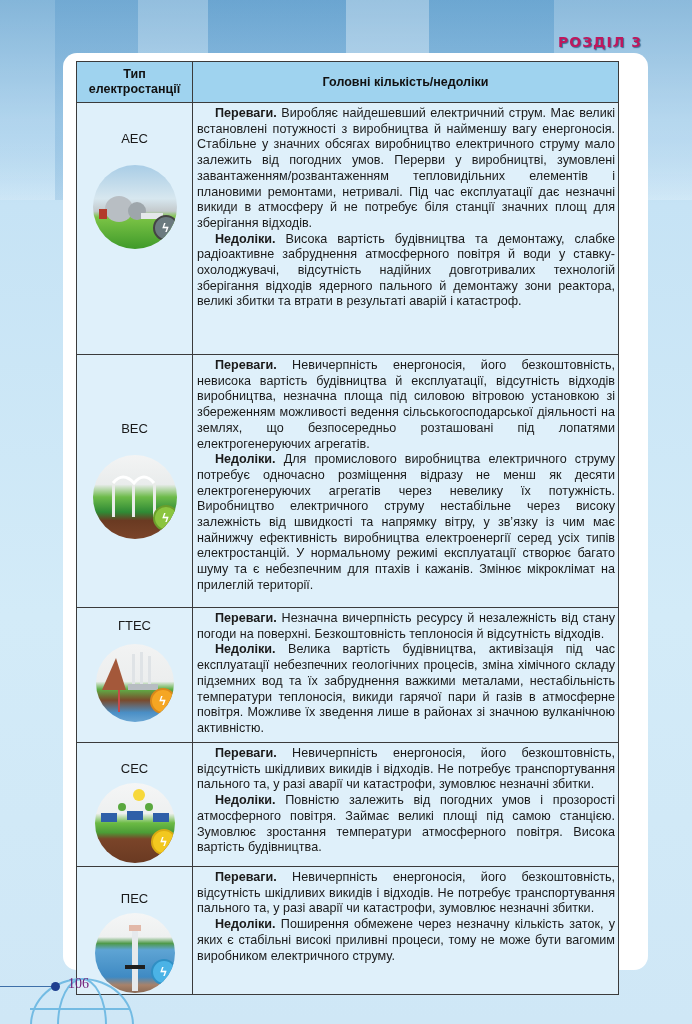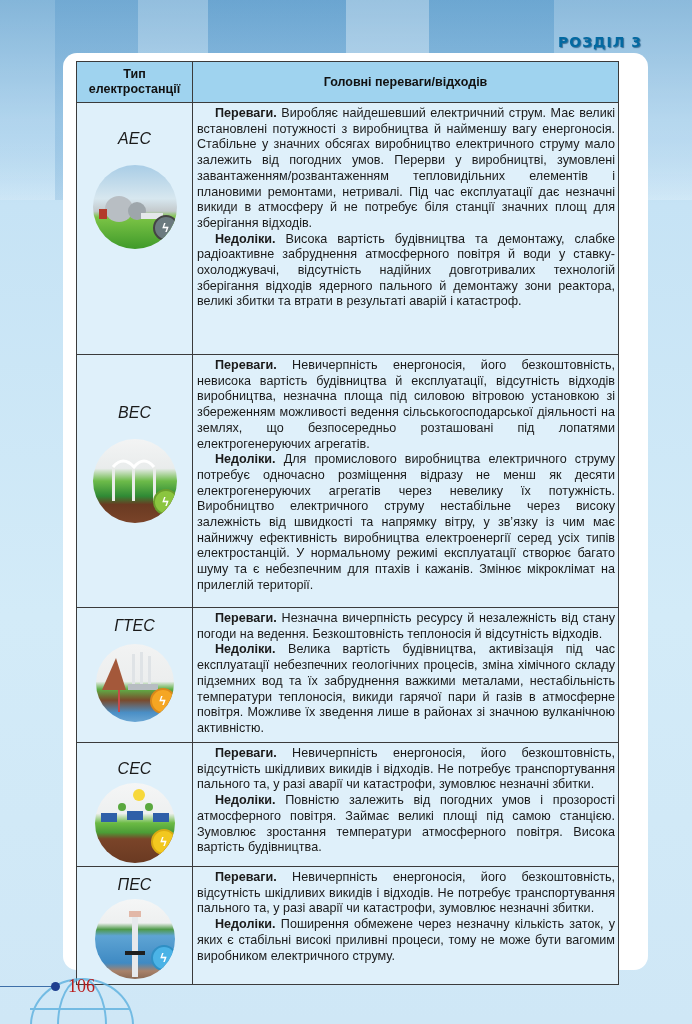--- a/index.html
+++ b/index.html
@@ -10,56 +10,56 @@
     }
     .bg-top {
       position: absolute; left: 0; top: 0; width: 692px; height: 200px;
       background:
         linear-gradient(90deg, rgba(255,255,255,0.15) 0 8%, rgba(120,170,210,0.25) 8% 20%, rgba(255,255,255,0.25) 20% 30%, rgba(90,150,200,0.2) 30% 50%, rgba(255,255,255,0.3) 50% 62%, rgba(100,160,205,0.25) 62% 80%, rgba(255,255,255,0.2) 80% 100%),
         linear-gradient(180deg, #6fa9d3 0%, #a3cdea 60%, rgba(200,228,246,0) 100%);
     }
     .section-label {
       position: absolute; right: 50px; top: 34px;
       font-family: "DejaVu Sans", sans-serif; font-weight: bold; font-size: 14px;
-      letter-spacing: 1px; color: #0369a1;
+      letter-spacing: 1px; color: #be185d;
       text-shadow: 1px 1px 1px #3a6f96;
     }
     .panel {
       position: absolute; left: 63px; top: 53px; width: 585px; height: 917px;
       background: #ffffff; border-radius: 14px;
     }
     table.main {
       position: absolute; left: 76px; top: 61px; width: 543px;
       border-collapse: collapse; background: #dff0fa;
       font-size: 12.6px; line-height: 15.7px; color: #1a1a1a;
     }
     table.main th {
       background: #9fd3ef; font-weight: bold; color: #111;
       border: 1px solid #3b3b3b; font-size: 12.5px; line-height: 15px;
       padding: 4px 3px; height: 32px;
     }
     table.main td { border: 1px solid #3b3b3b; vertical-align: top; }
     td.type-cell { width: 113px; text-align: center; padding-top: 6px; }
-    .type-name { font-style: italic; font-size: 16px; margin-top: 22px; }
+    .type-name { font-size: 13px; margin-top: 22px; }
     td.desc-cell { padding: 3px 3px 2px 4px; text-align: justify; margin-top: 40px; }
     .para { text-indent: 18px; margin: 0; }
     .para b { font-weight: bold; }
     .icon-circle {
       width: 84px; height: 84px; border-radius: 50%; margin: 18px auto 0;
       position: relative; overflow: hidden;
       background: #e8eef2;
     }
     .badge {
       position: absolute; width: 22px; height: 22px; border-radius: 50%;
       right: -2px; bottom: 8px; border: 2px solid #444;
       font-size: 12px; line-height: 22px; text-align: center; font-weight: bold;
     }
     .page-num {
       position: absolute; left: 68px; top: 976px;
-      font-family: "Liberation Serif", serif; font-size: 18px; color: #b91c1c;
+      font-family: "Liberation Serif", serif; font-size: 14px; color: #701a75;
     }
     .page-dot {
       position: absolute; left: 51px; top: 982px; width: 9px; height: 9px;
       border-radius: 50%; background: #1f3f8f;
     }
     .page-line {
       position: absolute; left: 0; top: 986px; width: 54px; height: 1px; background: #3e6fa9;
     }
     .globe {
       position: absolute; left: 30px; top: 978px; width: 100px; height: 90px;
@@ -79,21 +79,21 @@
 
 <div class="bg-top"></div>
 <div class="section-label">РОЗДІЛ 3</div>
 
 <div class="panel"></div>
 
 <table class="main">
   <thead>
     <tr>
       <th>Тип електростанції</th>
-      <th>Головні переваги/відходів</th>
+      <th>Головні кількість/недоліки</th>
     </tr>
   </thead>
   <tbody>
 
     <tr style="height:252px">
       <td class="type-cell">
         <div class="type-name">АЕС</div>
         <div class="icon-circle" style="background: linear-gradient(180deg,#a9cde6 0%,#d7e7ef 40%,#c3c9cc 55%,#7cc446 62%,#3f9a2a 100%);">
           <svg width="84" height="84" viewBox="0 0 84 84" style="position:absolute;left:0;top:0">
             <ellipse cx="26" cy="44" rx="14" ry="13" fill="#b8bec3"></ellipse>
@@ -105,21 +105,21 @@
         </div>
       </td>
       <td class="desc-cell">
         <p class="para"><b>Переваги.</b> <span>Виробляє найдешевший електричний струм. Має великі встановлені потужності з виробництва й найменшу вагу енергоносія. Стабільне у значних обсягах виробництво електричного струму мало залежить від погодних умов. Перерви у виробництві, зумовлені завантаженням/розвантаженням тепловидільних елементів і плановими ремонтами, нетривалі. Під час експлуатації дає незначні викиди в атмосферу й не потребує біля станції значних площ для зберігання відходів.</span></p>
         <p class="para"><b>Недоліки.</b> <span>Висока вартість будівництва та демонтажу, слабке радіоактивне забруднення атмосферного повітря й води у ставку-охолоджувачі, відсутність надійних довготривалих технологій зберігання відходів ядерного пального й демонтажу зони реактора, великі збитки та втрати в результаті аварій і катастроф.</span></p>
       </td>
     </tr>
 
     <tr style="height:253px">
       <td class="type-cell">
-        <div class="type-name" style="margin-top:44px">ВЕС</div>
+        <div class="type-name" style="margin-top:60px">ВЕС</div>
         <div class="icon-circle" style="background: linear-gradient(180deg,#f3f4f4 0%,#e9ecec 35%,#6dbb4a 50%,#2f8a35 68%,#6a3a22 78%,#7a4429 100%);">
           <svg width="84" height="84" viewBox="0 0 84 84" style="position:absolute;left:0;top:0">
             <rect x="19" y="28" width="3" height="34" fill="#e9ece9"></rect>
             <rect x="39" y="28" width="3" height="34" fill="#e9ece9"></rect>
             <rect x="60" y="28" width="3" height="34" fill="#e9ece9"></rect>
             <path d="M20 28 Q30 16 41 28 Q51 16 61 28" stroke="#ffffff" stroke-width="3" fill="none"></path>
           </svg>
           <div class="badge" style="background:#8bc53f;color:#fff;border-color:#6a9e2c;">ϟ</div>
         </div>
       </td>
@@ -138,21 +138,21 @@
             <rect x="36" y="10" width="3" height="34" fill="#dfe3e6"></rect>
             <rect x="44" y="8" width="3" height="36" fill="#dfe3e6"></rect>
             <rect x="52" y="12" width="3" height="32" fill="#dfe3e6"></rect>
             <rect x="32" y="40" width="30" height="6" fill="#b7bdc2"></rect>
             <rect x="22" y="46" width="2" height="22" fill="#c84a4a"></rect>
           </svg>
           <div class="badge" style="background:#f5a623;color:#fff;border-color:#d9881a;">ϟ</div>
         </div>
       </td>
       <td class="desc-cell">
-        <p class="para"><b>Переваги.</b> <span>Незначна вичерпність ресурсу й незалежність від стану погоди на ведення. Безкоштовність теплоносія й відсутність відходів.</span></p>
+        <p class="para"><b>Переваги.</b> <span>Незначна вичерпність ресурсу й незалежність від стану погоди на поверхні. Безкоштовність теплоносія й відсутність відходів.</span></p>
         <p class="para"><b>Недоліки.</b> <span>Велика вартість будівництва, активізація під час експлуатації небезпечних геологічних процесів, зміна хімічного складу підземних вод та їх забруднення важкими металами, нестабільність температури теплоносія, викиди гарячої пари й газів в атмосферне повітря. Можливе їх зведення лише в районах зі значною вулканічною активністю.</span></p>
       </td>
     </tr>
 
     <tr style="height:124px">
       <td class="type-cell">
         <div class="type-name" style="margin-top:12px">СЕС</div>
         <div class="icon-circle" style="margin-top:6px; width:80px; height:80px; background: linear-gradient(180deg,#f5f6f6 0%,#eef0f0 38%,#6cbb45 50%,#4b9c36 62%,#7a4429 70%,#6a3a22 100%);">
           <svg width="80" height="80" viewBox="0 0 80 80" style="position:absolute;left:0;top:0">
             <circle cx="44" cy="12" r="6" fill="#f7d83a"></circle>
@@ -166,21 +166,21 @@
         </div>
       </td>
       <td class="desc-cell">
         <p class="para"><b>Переваги.</b> <span>Невичерпність енергоносія, його безкоштовність, відсутність шкідливих викидів і відходів. Не потребує транспортування пального та, у разі аварії чи катастрофи, зумовлює незначні збитки.</span></p>
         <p class="para"><b>Недоліки.</b> <span>Повністю залежить від погодних умов і прозорості атмосферного повітря. Займає великі площі під самою станцією. Зумовлює зростання температури атмосферного повітря. Висока вартість будівництва.</span></p>
       </td>
     </tr>
 
     <tr style="height:118px">
       <td class="type-cell">
-        <div class="type-name" style="margin-top:4px">ПЕС</div>
+        <div class="type-name" style="margin-top:18px">ПЕС</div>
         <div class="icon-circle" style="margin-top:6px; width:80px; height:80px; background: linear-gradient(180deg,#f5f6f6 0%,#eef0f0 30%,#4f9a4a 38%,#5ea4d4 46%,#3f8ac3 80%,#a8826a 90%,#8a6a55 100%);">
           <svg width="80" height="80" viewBox="0 0 80 80" style="position:absolute;left:0;top:0">
             <rect x="34" y="12" width="12" height="6" fill="#e2b8a8"></rect>
             <rect x="37" y="18" width="6" height="60" fill="#e6e9ec"></rect>
             <rect x="30" y="52" width="20" height="4" fill="#1f1f1f"></rect>
           </svg>
           <div class="badge" style="background:#4bb3e6;color:#fff;border-color:#2f8fc4;">ϟ</div>
         </div>
       </td>
       <td class="desc-cell">

